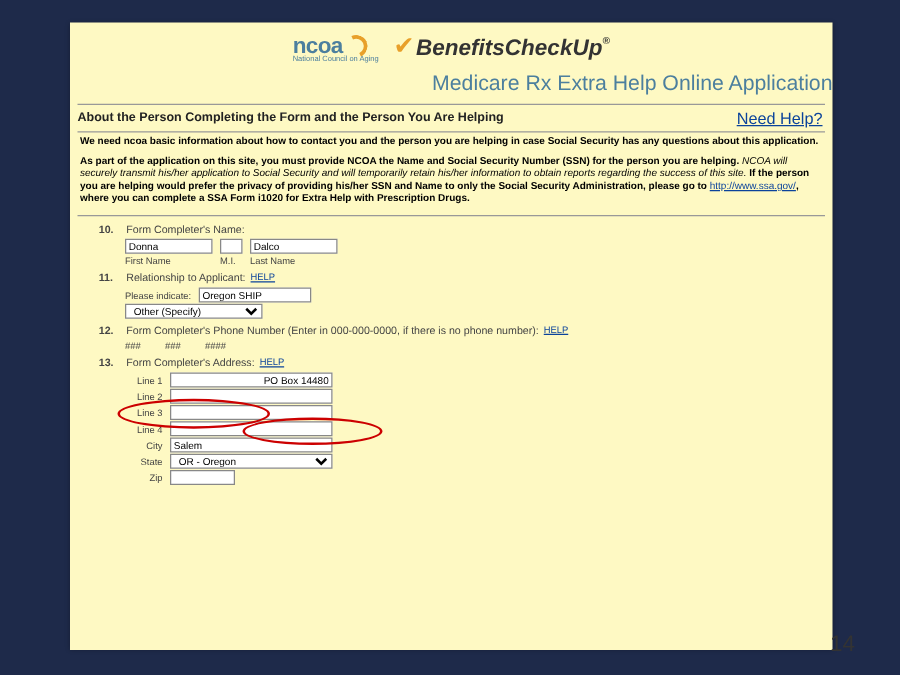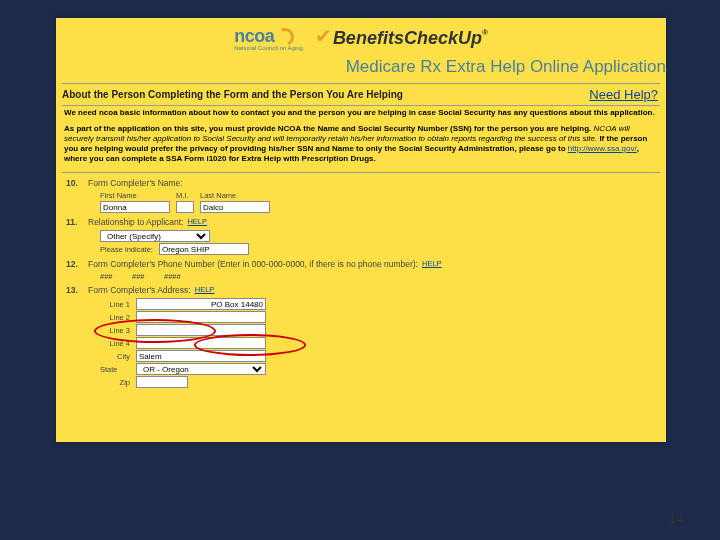--- a/index.html
+++ b/index.html
@@ -6,29 +6,29 @@
   body{
     width:720px;height:540px;
     background:#1e2a4a;
     font-family:Arial,Helvetica,sans-serif;
     position:relative;
     overflow:hidden;
   }
   .page{
     position:absolute;
     left:56px;top:18px;
-    width:610px;height:424px;
-    background:#fde047;
+    width:610px;height:502px;
+    background:#fef9c3;
     box-shadow:0 0 4px rgba(0,0,0,.3);
     overflow:hidden;
   }
   .page-num{
     position:absolute;
     right:36px;bottom:14px;
-    color:#333;font-size:14px;
+    color:#333;font-size:18px;
   }
   
   .hdr{
     padding:8px 0 2px 0;
     text-align:center;
   }
   .logos{display:inline-flex;align-items:center;gap:14px}
   .ncoa{display:inline-flex;flex-direction:column;align-items:flex-start}
   .ncoa-row{display:flex;align-items:center;gap:2px}
   .ncoa-txt{font-weight:700;color:#4c7f9e;font-size:18px;letter-spacing:-.5px}
@@ -52,21 +52,21 @@
   }
   .help-link{color:#0b439b;text-decoration:underline;font-size:13px;font-weight:400;cursor:pointer}
   
   .intro{padding:2px 8px;font-size:8px;color:#000;line-height:1.25}
   .intro p{margin:0 0 6px 0}
   .intro b{font-weight:700}
   .intro i{font-style:italic}
   .intro a{color:#0b439b;text-decoration:underline}
   
   .form{padding:2px 6px;font-size:8.5px;color:#444}
-  .q{display:flex;margin:3px 4px}
+  .q{display:flex;margin:3px 17px}
   .q-num{width:22px;font-weight:700}
   .q-label{font-weight:400}
   .fields{margin-left:38px;margin-top:2px;margin-bottom:4px}
   .fld-row{display:flex;gap:6px;align-items:center;margin:1px 0}
   input[type=text],select{
     font-size:8px;font-family:inherit;
     border:1px solid #888;background:#fff;padding:0 2px;height:12px;
     box-sizing:border-box;
   }
   .lbl{font-size:7.5px;color:#444}
@@ -117,46 +117,46 @@
   <div class="hr"></div>
 
   <div class="form">
 
     <div class="q">
       <span class="q-num">10.</span>
       <span class="q-label">Form Completer's Name:</span>
     </div>
     <div class="fields">
       <div class="fld-row">
+        <input type="text" style="width: 70px;" value="Donna">
+        <input type="text" style="width: 18px;" value="">
+        <input type="text" style="width: 70px;" value="Dalco">
+      </div>
+      <div class="fld-row">
         <span class="lbl" style="width:70px">First Name</span>
         <span class="lbl" style="width:18px">M.I.</span>
         <span class="lbl" style="width:70px">Last Name</span>
       </div>
-      <div class="fld-row">
-        <input type="text" style="width: 70px;" value="Donna">
-        <input type="text" style="width: 18px;" value="">
-        <input type="text" style="width: 70px;" value="Dalco">
-      </div>
     </div>
 
     <div class="q">
       <span class="q-num">11.</span>
       <span class="q-label">Relationship to Applicant:</span>
       <span class="mini-help">HELP</span>
     </div>
     <div class="fields">
       <div class="fld-row">
+        <span class="lbl">Please indicate:</span>
+        <input type="text" style="width: 90px;" value="Oregon SHIP">
+      </div>
+      <div class="fld-row">
         <select style="width:110px">
           <option>Other (Specify)</option>
         </select>
       </div>
-      <div class="fld-row">
-        <span class="lbl">Please indicate:</span>
-        <input type="text" style="width: 90px;" value="Oregon SHIP">
-      </div>
     </div>
 
     <div class="q">
       <span class="q-num">12.</span>
       <span class="q-label">Form Completer's Phone Number (Enter in 000-000-0000, if there is no phone number):</span>
       <span class="mini-help">HELP</span>
     </div>
     <div class="fields">
       <div class="fld-row">
         <span class="lbl" style="width:26px">###</span>
@@ -185,21 +185,21 @@
         </div>
       <div class="fld-row">
           <span class="lbl" style="width:30px;text-align:right">Line 4</span>
           <input type="text" style="width: 130px;" value="">
         </div>
       <div class="fld-row">
           <span class="lbl" style="width:30px;text-align:right">City</span>
           <input type="text" style="width: 130px;" value="Salem">
         </div>
       <div class="fld-row">
-          <span class="lbl" style="width:30px;text-align:left">State</span>
+          <span class="lbl" style="width:30px;text-align:right">State</span>
           <select style="width:130px"><option>OR - Oregon</option></select>
         </div>
       <div class="fld-row">
           <span class="lbl" style="width:30px;text-align:right">Zip</span>
           <input type="text" style="width: 50px; padding-left: 48px;" value="97148">
         </div>
     </div>
 
   </div>
 

